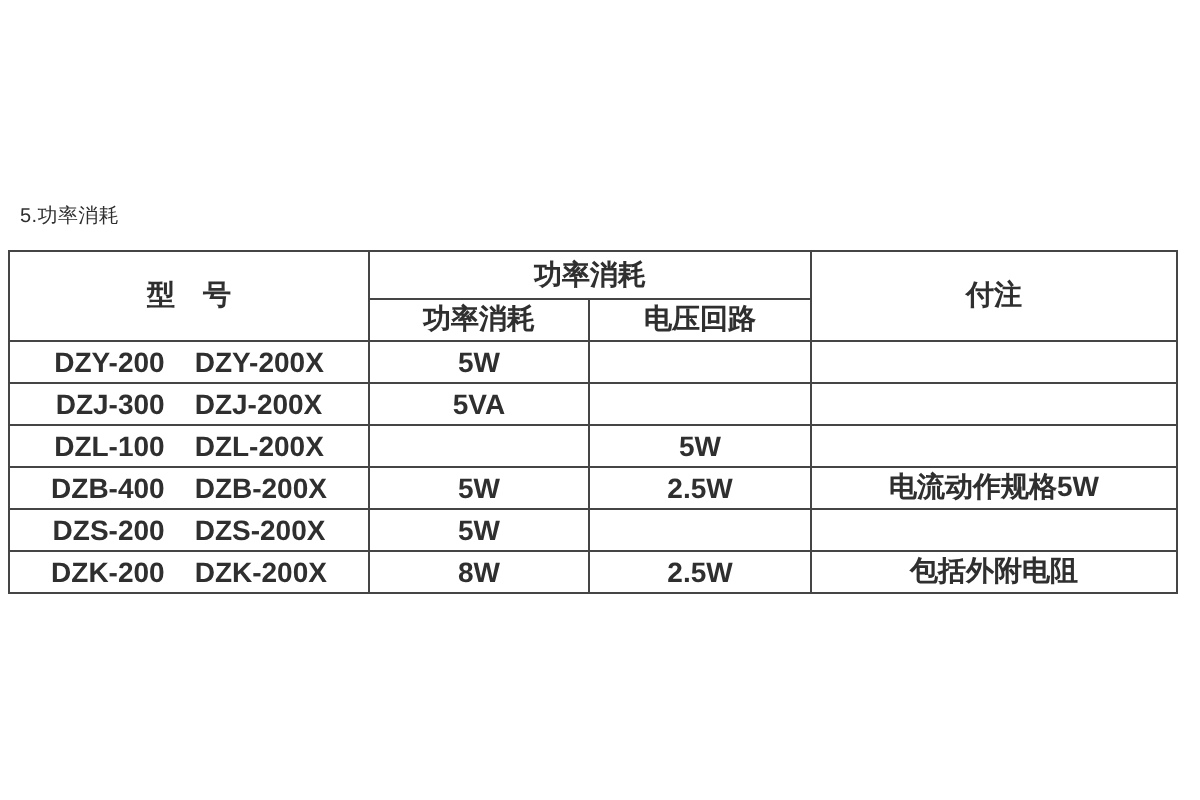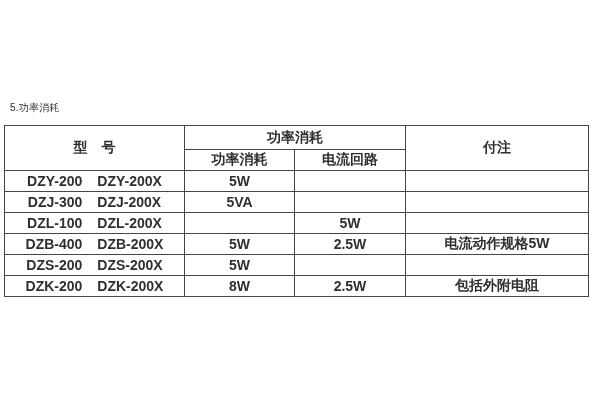--- a/index.html
+++ b/index.html
@@ -62,21 +62,21 @@
     <col style="width:183px">
   </colgroup>
   <tbody>
     <tr class="hdr1">
       <td rowspan="2">型　号</td>
       <td colspan="2">功率消耗</td>
       <td rowspan="2">付注</td>
     </tr>
     <tr class="hdr2">
       <td>功率消耗</td>
-      <td>电流回路</td>
+      <td>电压回路</td>
     </tr>
 
     <tr class="data">
       <td>
         <span class="model-pair">
           <span>DZY-200</span>
           <span>DZY-200X</span>
         </span>
       </td>
       <td>5W</td>

